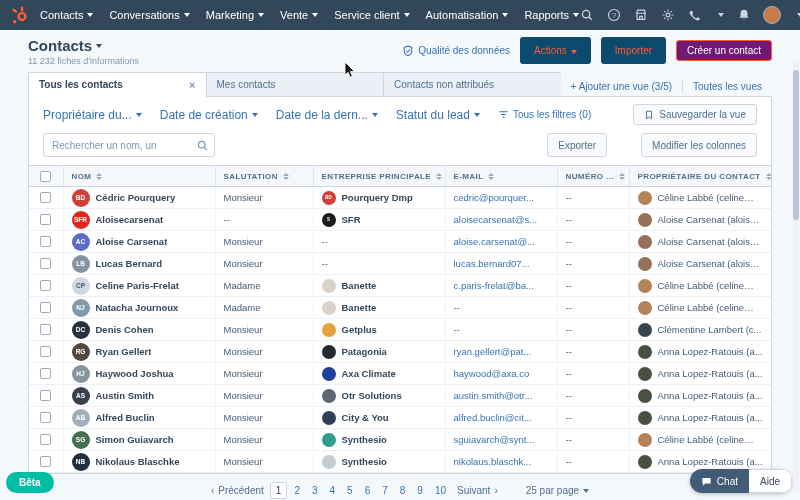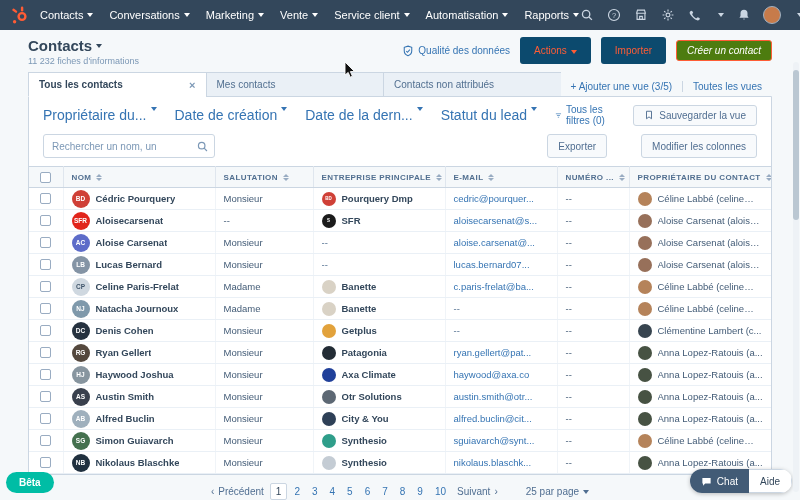--- a/index.html
+++ b/index.html
@@ -20,37 +20,37 @@
 
   
   .page-header { height:38px; display:flex; align-items:flex-start; padding:7px 28px 0; }
   .title-row { display:flex; align-items:center; color:#33475b; }
   .page-title { font-size:15px; font-weight:bold; color:#33475b; }
   .subtitle { font-size:9px; color:#7c98b6; margin-top:2px; }
   .ph-right { margin-left:auto; display:flex; align-items:center; gap:10px; }
   .quality-link { display:flex; align-items:center; gap:4px; color:#3574b3; font-size:10px; cursor:pointer; }
   .btn { font-size:10px; border-radius:3px; padding:4px 10px; cursor:pointer; white-space:nowrap; }
   .btn-outline-orange { border:4px solid #0c4a6e; color:#ff5c35; background:#0c4a6e; }
-  .btn-orange { background:#4d7c0f; border:1px solid #ff5c35; color:#fff;font-style:italic; }
+  .btn-orange { background:#701a75; border:1px solid #ff5c35; color:#fff; }
 
   
   .tabs { display:flex; align-items:flex-end; margin:4px 28px -1px; position:relative; z-index:2; }
   .tab { width:186px; height:25px; display:flex; align-items:center; padding:0 10px;
     font-size:10px; color:#516f90; background:#eaf0f6; border:1px solid #cbd6e2; border-right:none; cursor:pointer; }
   .tab:last-of-type { border-right:1px solid #cbd6e2; }
   .tab.active { background:#fff; color:#33475b; font-weight:bold; border-bottom:1px solid #fff; }
   .tab .close-x { margin-left:auto; color:#7c98b6; font-size:11px; cursor:pointer; }
   .tabs-right { margin-left:auto; display:flex; align-items:center; gap:0; padding-bottom:5px; }
   .view-link { color:#3574b3; font-size:10px; cursor:pointer; padding:0 10px; white-space:nowrap; }
   .view-link + .view-link { border-left:1px solid #cbd6e2; }
 
   
   .card { margin:0 28px; background:#fff; border:1px solid #cbd6e2; border-radius:0 0 3px 3px; }
   .filter-row { display:flex; align-items:center; gap:18px; padding:7px 14px 5px; }
-  .filter-dd { color:#3574b3; font-size:14px; display:flex; align-items:flex-start; cursor:pointer; white-space:nowrap; }
+  .filter-dd { color:#3574b3; font-size:12px; display:flex; align-items:center; cursor:pointer; white-space:nowrap; }
   .all-filters { color:#3574b3; font-size:10px; display:flex; align-items:center; gap:4px; cursor:pointer; }
   .btn-gray { border:1px solid #cbd6e2; color:#506e91; background:#f8fafc; display:flex; align-items:center; gap:5px;margin-left:26px; }
   .filter-row .btn-gray { margin-left:auto;justify-content:flex-end; }
 
   .search-row { display:flex; padding:3px 14px 8px; }
   .search-box { position:relative; width:172px; }
   .search-box input { width:100%; height:24px; border:1px solid #cbd6e2; border-radius:3px;
     font-size:10px; padding:0 24px 0 8px; color:#33475b; font-family:"Liberation Sans",sans-serif; }
   .search-box input::placeholder { color:#7c98b6; }
   .search-ico { position:absolute; right:6px; top:5px; }

